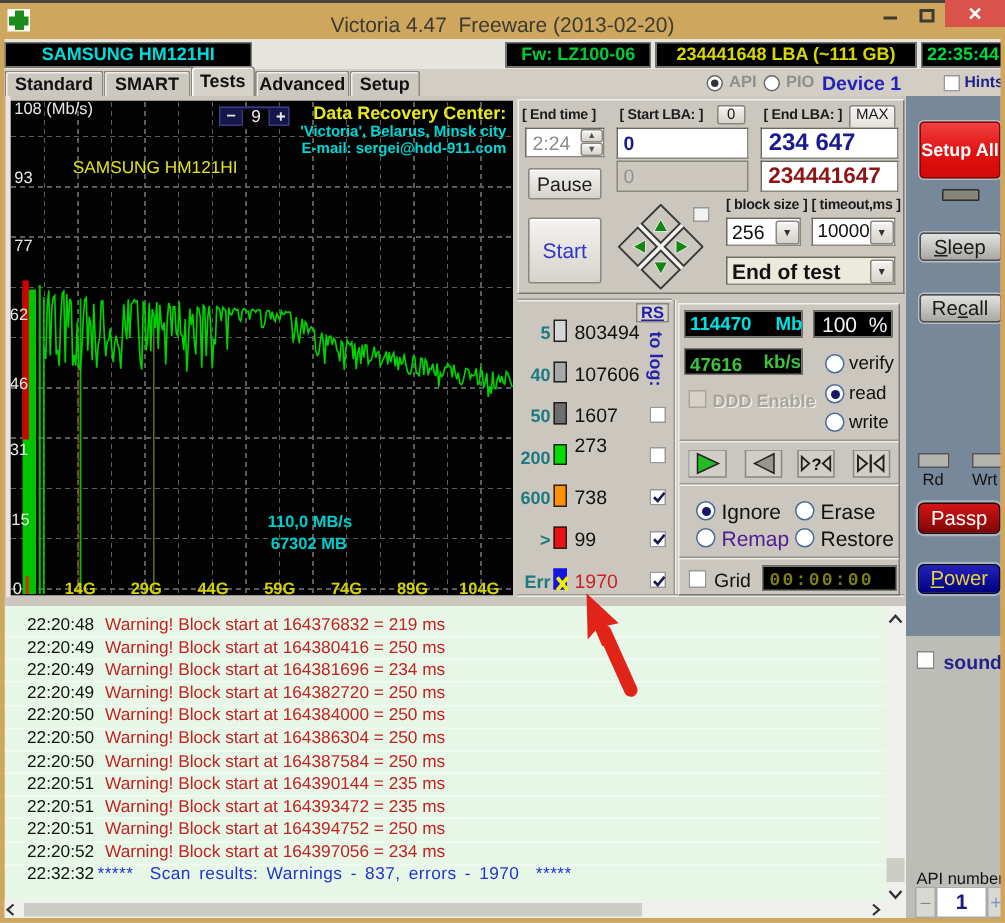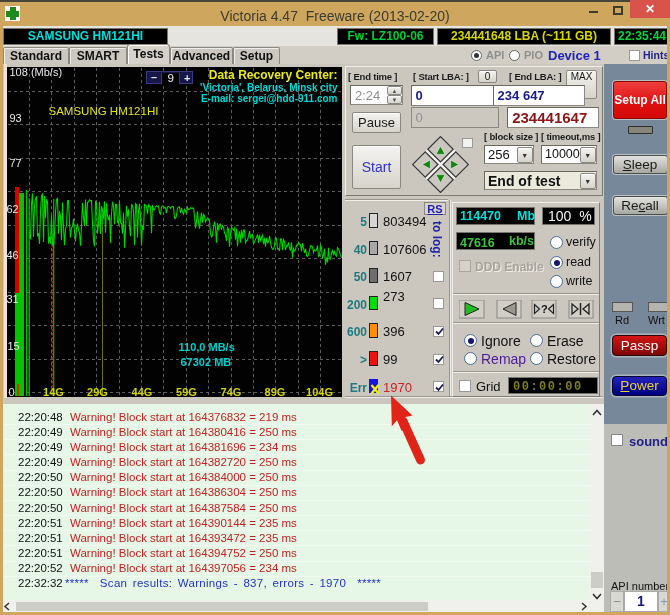--- a/index.html
+++ b/index.html
@@ -117,21 +117,21 @@
 <div class="abs btn" style="left:387px;top:86px;width:15px;height:9px;font-size:6px;line-height:8px;color:#555;">▲</div>
 <div class="abs btn" style="left:387px;top:95px;width:15px;height:9px;font-size:6px;line-height:8px;color:#555;">▼</div>
 <div class="abs btn" style="left:352px;top:112px;width:49px;height:21px;font-size:13px;line-height:19px;">Pause</div>
 <div class="abs btn" style="left:352px;top:145px;width:49px;height:44px;font-size:14px;line-height:42px;color:#3333cc;">Start</div>
 <div class="abs lbl" style="left:413px;top:71px;font-size:9.5px;letter-spacing:-0.2px;">[ Start LBA: ]</div>
 <div class="abs btn" style="left:478px;top:70px;width:19px;height:13px;font-size:10px;line-height:11px;">0</div>
 <div class="abs field" style="left:411px;top:85px;width:88px;height:21px;font-size:13px;font-weight:bold;color:#1a1a8c;line-height:19px;">&nbsp;0</div>
 <div class="abs" style="left:411px;top:107px;width:88px;height:21px;background:#ccc8c0;border:1px solid #8a887f;font-size:13px;color:#8f8f8f;line-height:19px;">&nbsp;0</div>
 <div class="abs lbl" style="left:509px;top:71px;font-size:9.5px;letter-spacing:-0.2px;">[ End LBA: ]</div>
 <div class="abs btn" style="left:566px;top:70px;width:31px;height:29px;font-size:10px;line-height:11px;">MAX</div>
-<div class="abs field" style="left:493px;top:85px;width:92px;height:21px;font-size:13px;font-weight:bold;color:#1a1a8c;line-height:19px;">&nbsp;234 647</div>
+<div class="abs field" style="left:507px;top:85px;width:92px;height:21px;font-size:16px;font-weight:bold;color:#1a1a8c;line-height:19px;">&nbsp;234 647</div>
 <div class="abs field" style="left:507px;top:107px;width:92px;height:21px;font-size:15px;font-weight:bold;color:#8c1616;line-height:19px;">&nbsp;234441647</div>
 <svg class="abs" style="left:412px;top:136px;" width="57" height="57" viewBox="0 0 62 62">
 <g transform="translate(31,31)">
 <rect x="-22" y="-22" width="44" height="44" fill="#f2f2ee" transform="rotate(45)"></rect>
 <g transform="rotate(45)">
 <rect x="-21.5" y="-21.5" width="19.5" height="19.5" fill="#cbc7bf" stroke="#3a3a3a" stroke-width="1.4"></rect>
 <rect x="2" y="-21.5" width="19.5" height="19.5" fill="#cbc7bf" stroke="#3a3a3a" stroke-width="1.4"></rect>
 <rect x="-21.5" y="2" width="19.5" height="19.5" fill="#cbc7bf" stroke="#3a3a3a" stroke-width="1.4"></rect>
 <rect x="2" y="2" width="19.5" height="19.5" fill="#cbc7bf" stroke="#3a3a3a" stroke-width="1.4"></rect>
 </g>
@@ -166,21 +166,21 @@
 <div class="abs" style="left:345px;top:270.2px;width:22px;text-align:right;font-size:12px;font-weight:bold;color:#1d7a80;">50</div>
 <div class="abs" style="left:368.5px;top:268.2px;width:9.5px;height:14.5px;background:#6e6e6e;border:1px solid #222;"></div>
 <div class="abs" style="left:383px;top:269.2px;font-size:13px;color:#111;">1607</div>
 <div class="abs cb" style="left:433px;top:270.7px;width:11px;height:11px;"></div>
 <div class="abs" style="left:345px;top:297.8px;width:22px;text-align:right;font-size:12px;font-weight:bold;color:#1d7a80;">200</div>
 <div class="abs" style="left:368.5px;top:295.8px;width:9.5px;height:14.5px;background:#00dd00;border:1px solid #222;"></div>
 <div class="abs" style="left:383px;top:289px;font-size:13px;color:#111;">273</div>
 <div class="abs cb" style="left:433px;top:298.3px;width:11px;height:11px;"></div>
 <div class="abs" style="left:345px;top:325.4px;width:22px;text-align:right;font-size:12px;font-weight:bold;color:#1d7a80;">600</div>
 <div class="abs" style="left:368.5px;top:323.4px;width:9.5px;height:14.5px;background:#ff9000;border:1px solid #222;"></div>
-<div class="abs" style="left:383px;top:324.4px;font-size:13px;color:#111;">396</div>
+<div class="abs" style="left:383px;top:324.4px;font-size:13px;color:#111;">738</div>
 <div class="abs cb" style="left:433px;top:325.9px;width:11px;height:11px;">
     <svg width="9" height="9" viewBox="0 0 9 9" style="position:absolute;left:0.5px;top:0.5px;">
       <path d="M1 4.5 L3.5 7 L8 1.5" stroke="#1a1a50" stroke-width="1.8" fill="none"></path>
     </svg>
   </div>
 <div class="abs" style="left:345px;top:353.0px;width:22px;text-align:right;font-size:12px;font-weight:bold;color:#1d7a80;">&gt;</div>
 <div class="abs" style="left:368.5px;top:351.0px;width:9.5px;height:14.5px;background:#ee1111;border:1px solid #222;"></div>
 <div class="abs" style="left:383px;top:352.0px;font-size:13px;color:#111;">99</div>
 <div class="abs cb" style="left:433px;top:353.5px;width:11px;height:11px;">
     <svg width="9" height="9" viewBox="0 0 9 9" style="position:absolute;left:0.5px;top:0.5px;">

